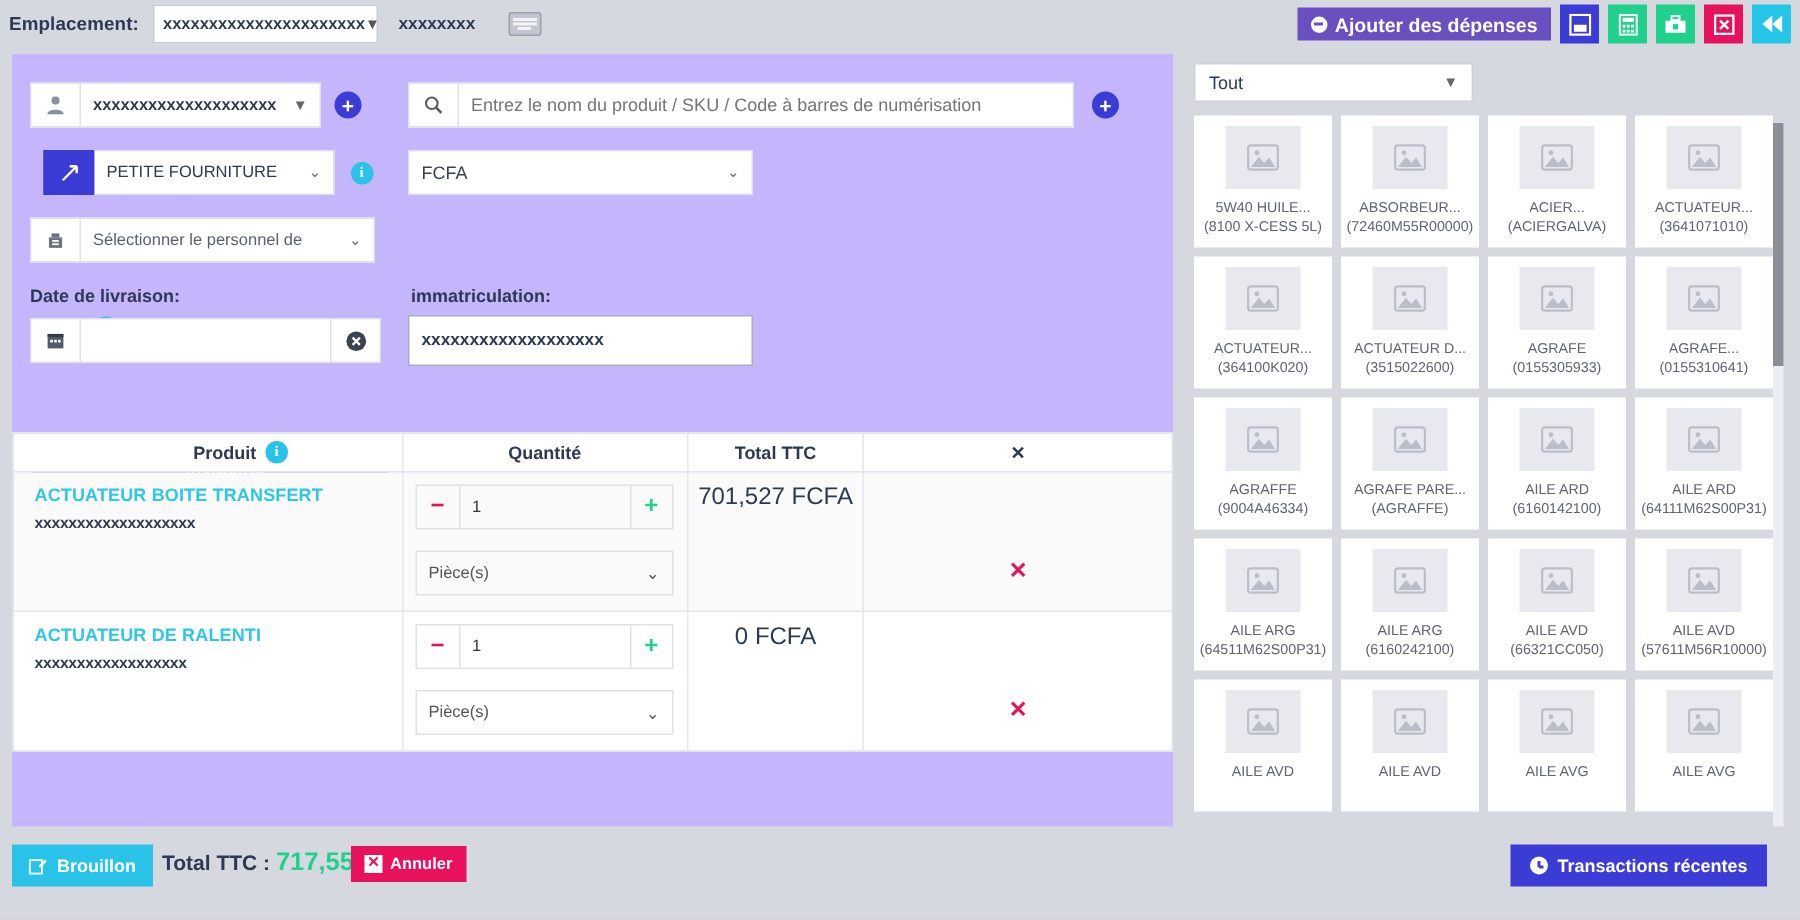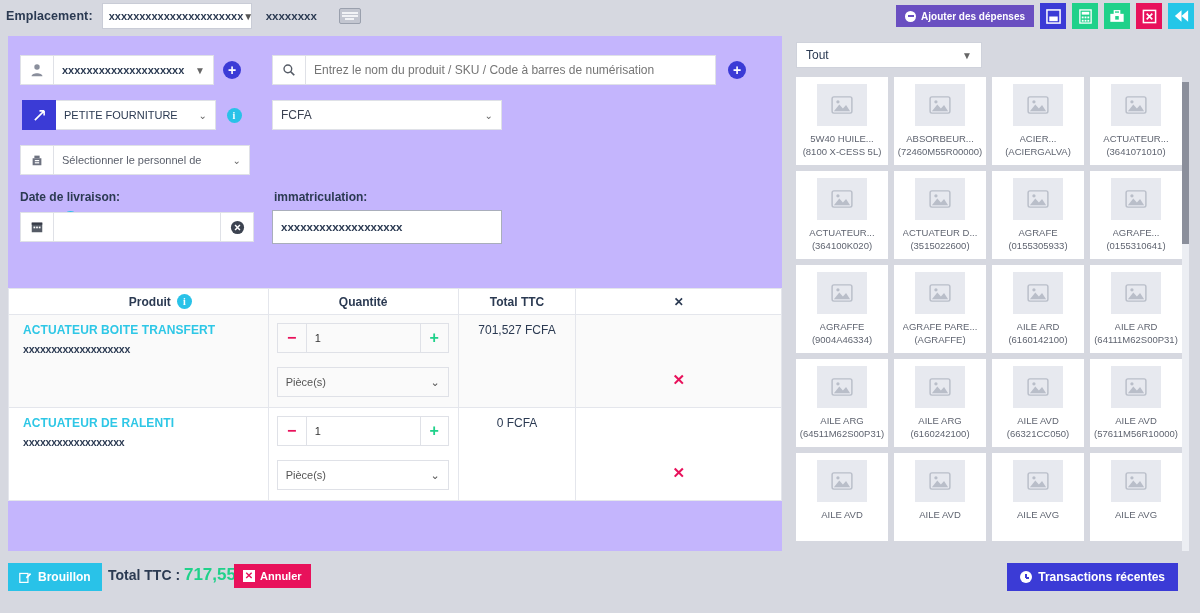--- a/index.html
+++ b/index.html
@@ -40,21 +40,21 @@
   }
   .kbd-icon i { display: block; width: 16px; height: 2px; background: #f2f3f6; }
   .kbd-icon i:last-child { width: 9px; }
 
   .topbar-right {
     position: absolute; right: 6px; top: 3px;
     display: flex; align-items: center; gap: 6px;
   }
   .btn-depenses {
     height: 22px; background: #6a4fc1; color: #fff;
-    font-size: 10px; font-weight: bold;
+    font-size: 13px; font-weight: bold;
     display: flex; align-items: center; gap: 5px;
     padding: 0 9px; border: none; cursor: pointer;
   }
   .minus-circle {
     width: 11px; height: 11px; border-radius: 50%; background: #fff;
     display: flex; align-items: center; justify-content: center;
   }
   .minus-circle i { width: 6px; height: 2px; background: #6a4fc1; display:block;}
   .ticon {
     width: 26px; height: 26px; display: flex;
@@ -132,21 +132,21 @@
   .qty-wrap { display: flex; border: 1px solid #dfe1e7; width: 172px; height: 30px; }
   .qbtn { width: 28px; display: flex; align-items: center; justify-content: center;
           font-size: 16px; font-weight: bold; cursor: pointer; }
   .qminus { color: #e8115b; }
   .qplus  { color: #1fd18a; border-left: 1px solid #dfe1e7; }
   .qinput { flex: 1; border-left: 1px solid #dfe1e7; display: flex;
             align-items: center; padding-left: 8px; font-size: 11px; color: #333; }
   .unit-sel { margin-top: 14px; width: 172px; height: 30px; border: 1px solid #dfe1e7;
               display: flex; align-items: center; justify-content: space-between;
               padding: 0 8px; font-size: 11px; color: #555; }
-  .ttc { font-size: 12px; color: #2b3a52; text-align: center; }
+  .ttc { font-size: 16px; color: #2b3a52; text-align: center; }
   .del-x { color: #e8115b; font-size: 15px; font-weight: bold; text-align:center; cursor:pointer; }
 
   
   .right-panel {
     position: absolute; left: 790px; top: 36px;
     width: 402px; height: 515px;
     background: #d6d8e0; overflow: hidden;
   }
   .tout-sel {
     margin: 6px 0 0 6px; width: 186px; height: 26px;
@@ -297,21 +297,21 @@
     </div>
     <div class="sel-box" style="width:160px;font-weight:bold;">
       <span>xxxxxxxxxxxxxxxxxxxx</span>
       <span class="caret">▼</span>
     </div>
     <div style="width:36px;display:flex;align-items:center;justify-content:center;">
       <span class="plus-round">+</span>
     </div>
   </div>
 
-  <div class="row-grp" style="position:absolute;left:14px;top:64px;">
+  <div class="row-grp" style="position:absolute;left:0;top:64px;padding-left:21px;">
     <div class="icon-box" style="background:#3b3bd6;border-color:#3b3bd6;">
       <svg width="13" height="13" viewBox="0 0 14 14">
           <path d="M2 12 L12 2 M12 2 L12 7 M12 2 L7 2" stroke="#fff" stroke-width="1.7" fill="none"></path>
         </svg>
     </div>
     <div class="sel-box" style="width:160px;justify-content:space-between;">
       <span>PETITE FOURNITURE</span>
       <span class="caret">⌄</span>
     </div>
     <div style="width:36px;display:flex;align-items:center;justify-content:center;">

